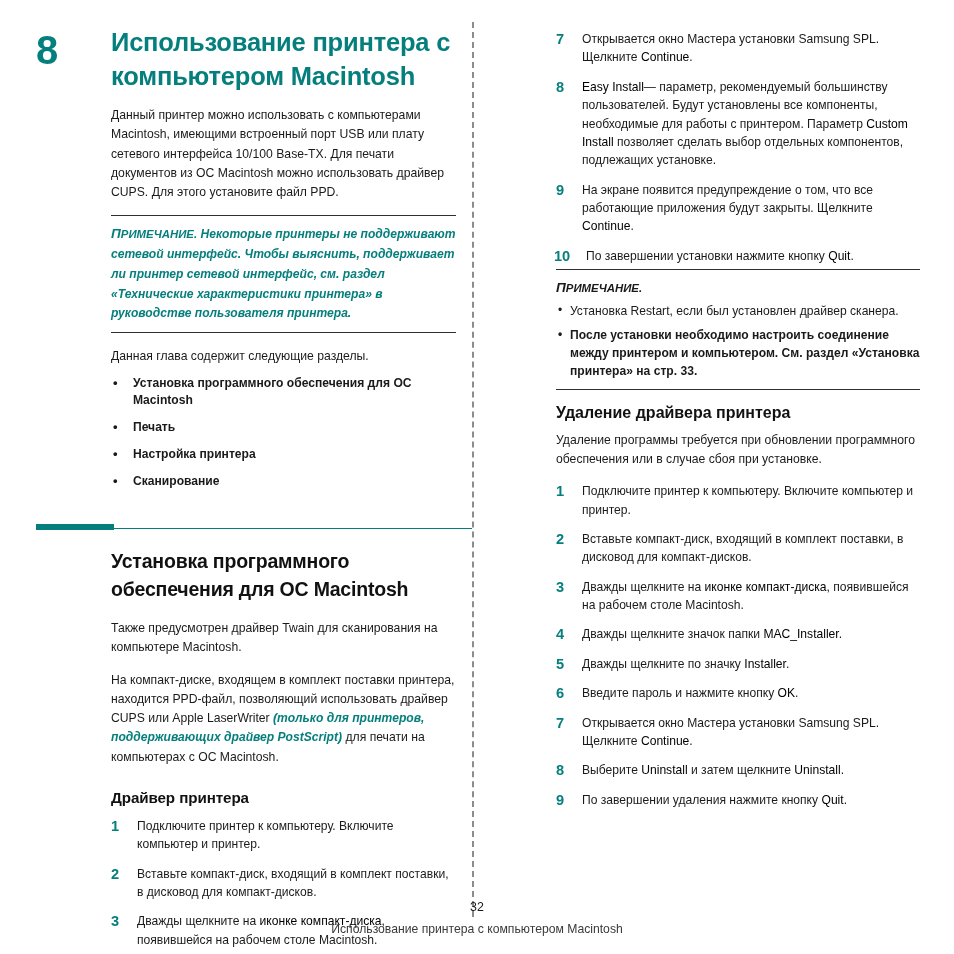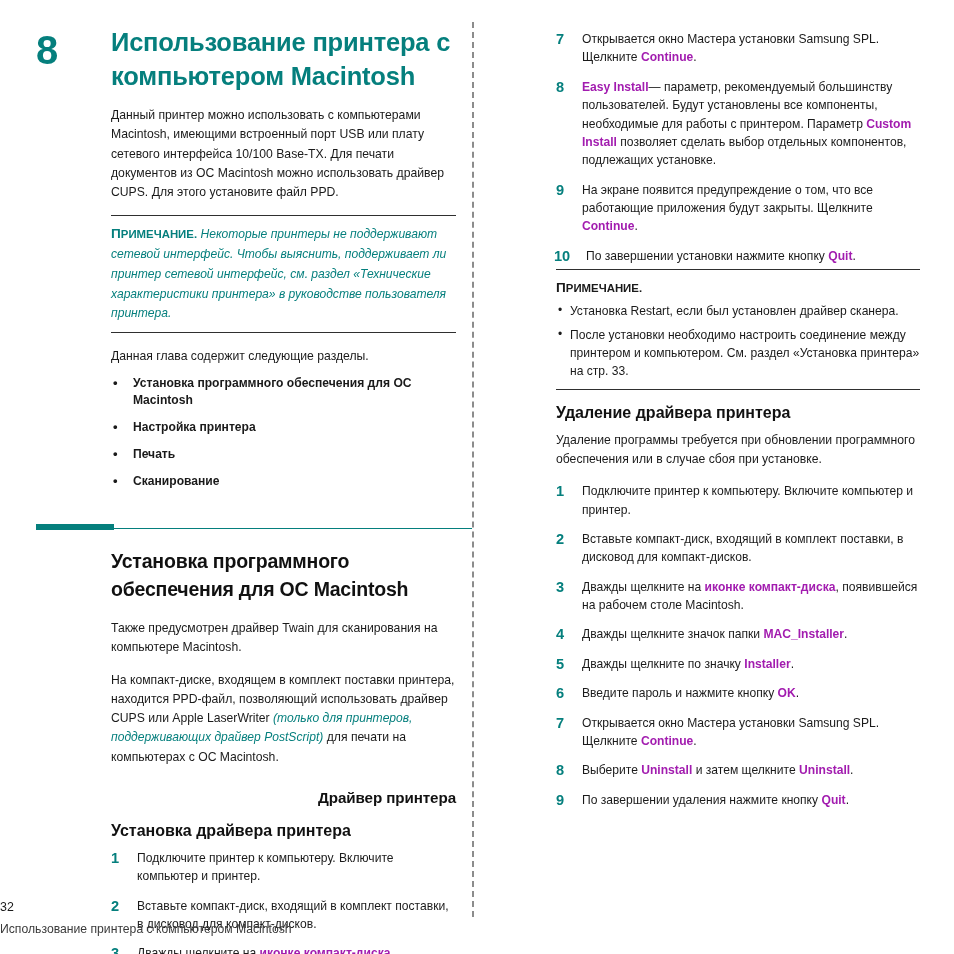--- a/index.html
+++ b/index.html
@@ -88,45 +88,46 @@
   .note {
     border-top: 1.6px solid #2f2f2f;
     border-bottom: 1.6px solid #2f2f2f;
     padding: 7px 0 8px 0;
     margin: 4px 0 14px 0;
   }
   .note-label {
     font-weight: bold;
     color: #057f7d;
     font-size: 11.4px;
+    font-style: italic;
   }
   .note-label .cap { font-size: 13.6px; }
   .note-text {
     color: #057f7d;
     font-style: italic;
-    font-weight: normal;
+    font-weight: bold;
     font-size: 12.1px;
   }
   .note p {
     margin: 0;
     font-size: 12.1px;
     line-height: 1.62;
   }
   
   .note.plain .note-label { color: #1a1a1a; text-align: center; }
   .note.plain ul { margin: 3px 0 0 0; padding: 0; list-style: none; }
   .note.plain li {
     font-size: 12.1px;
     line-height: 1.52;
     margin: 0 0 5px 0;
     padding-left: 14px;
     position: relative;
     color: #1a1a1a;
   }
-  .note.plain li:last-child { margin-bottom: 0; }
+  .note.plain li:last-child { margin-bottom: 0; font-weight: bold; }
   .note.plain li::before {
     content: "\2022";
     position: absolute;
     left: 2px;
     top: -1px;
     font-size: 12px;
   }
 
   
   ul.toc {
@@ -184,21 +185,20 @@
     letter-spacing: -0.2px;
     width: 350px;
   }
 
   h2.sub-title {
     margin: 22px 0 11px 0;
     font-size: 15.2px;
     font-weight: bold;
     color: #111111;
     letter-spacing: -0.1px;
-    text-align: right;
   }
   h3.sub-sub-title {
     margin: 16px 0 9px 0;
     font-size: 16px;
     font-weight: bold;
     color: #111111;
   }
   .col-right h3.sub-sub-title { margin-top: 0; }
 
   
@@ -220,29 +220,29 @@
     position: absolute;
     left: 0;
     top: -2px;
     font-size: 14.6px;
     font-weight: bold;
     color: #057f7d;
   }
   ol.steps > li.wide { padding-left: 30px; }
   ol.steps > li.wide > .num { left: -2px; }
 
-  b, strong { font-weight: bold; color: #a21caf; }
+  b, strong { font-weight: normal; color: #000000; }
 
   
   .footer {
     position: absolute;
     left: 0;
     right: 0;
     bottom: 18px;
-    text-align: left;
+    text-align: center;
   }
   .page-number {
     font-size: 12.4px;
     color: #1a1a1a;
     margin-bottom: 8px;
   }
   .footer-title {
     font-size: 12.2px;
     color: #3a3a3a;
   }
@@ -266,41 +266,40 @@
       <p class="body">Данный принтер можно использовать с компьютерами Macintosh, имеющими встроенный порт USB или плату сетевого интерфейса 10/100 Base-TX. Для печати документов из ОС Macintosh можно использовать драйвер CUPS. Для этого установите файл PPD.</p>
 
       <div class="note">
         <p><span class="note-label"><span class="cap">П</span><span>РИМЕЧАНИЕ.</span></span> <span class="note-text">Некоторые принтеры не поддерживают сетевой интерфейс. Чтобы выяснить, поддерживает ли принтер сетевой интерфейс, см. раздел «Технические характеристики принтера» в руководстве пользователя принтера.</span></p>
       </div>
 
       <p class="body tight">Данная глава содержит следующие разделы.</p>
 
       <ul class="toc">
         <li>Установка программного обеспечения для ОС Macintosh</li>
+        <li>Печать</li>
         <li>Настройка принтера</li>
-        <li>Печать</li>
         <li>Сканирование</li>
       </ul>
     </div>
 
     <div class="section-rule">
       <div class="thick"></div>
       <div class="thin"></div>
     </div>
 
     <h1 class="section-title">Установка программного обеспечения для ОС Macintosh</h1>
 
     <div class="body-block">
       <p class="body">Также предусмотрен драйвер Twain для сканирования на компьютере Macintosh.</p>
 
       <p class="body"><span>На компакт-диске, входящем в комплект поставки принтера, находится PPD-файл, позволяющий использовать драйвер CUPS или Apple LaserWriter </span><span class="note-text">(только для принтеров, поддерживающих драйвер PostScript)</span><span> для печати на компьютерах с ОС Macintosh.</span></p>
 
       <h2 class="sub-title">Драйвер принтера</h2>
 
-      <h3 class="sub-sub-title">Установка драйвера принтера</h3>
 
       <ol class="steps" id="install-steps">
           <li><span class="num">1</span><span>Подключите принтер к компьютеру. Включите компьютер и принтер.</span></li>
           <li><span class="num">2</span><span>Вставьте компакт-диск, входящий в комплект поставки, в дисковод для компакт-дисков.</span></li>
           <li><span class="num">3</span><span>Дважды щелкните на </span><b>иконке компакт-диска</b><span>, появившейся на рабочем столе Macintosh.</span></li>
         </ol>
     </div>
   </div>
 
   <div class="col-right">

